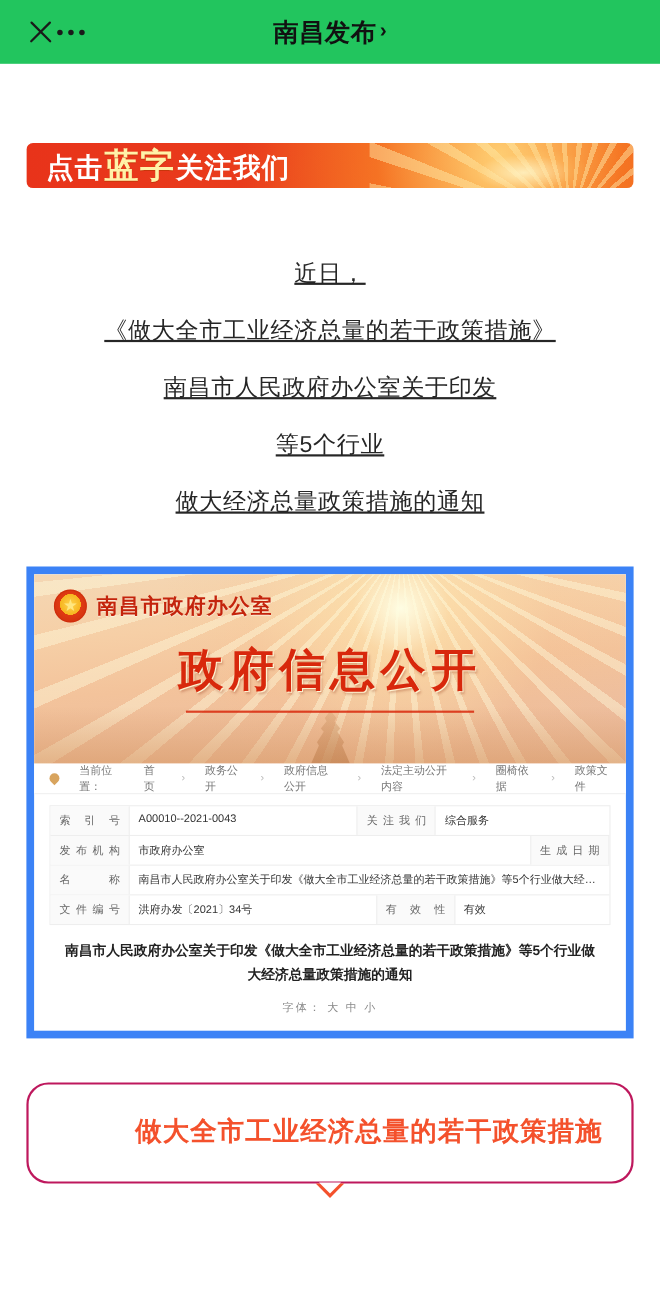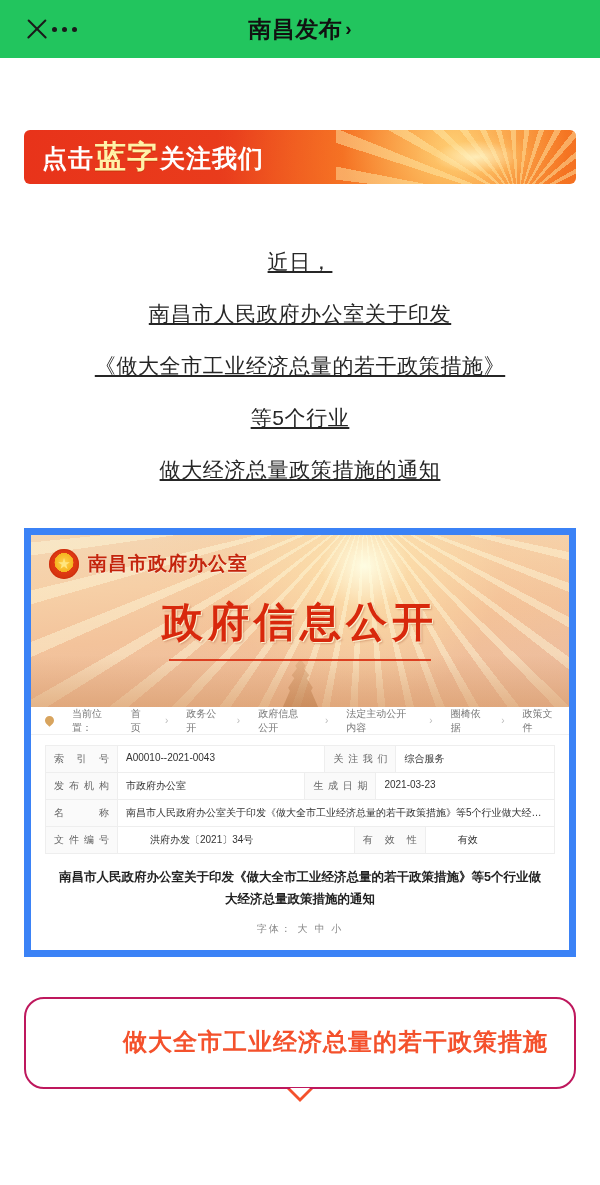--- a/index.html
+++ b/index.html
@@ -82,21 +82,21 @@
   }
 
   
   .article {
     padding: 0 24px;
   }
 
   
   .banner {
     margin-top: 72px;
-    height: 54px;
+    height: 41px;
     border-radius: 6px;
     position: relative;
     overflow: hidden;
     background:
       radial-gradient(circle at 78% 30%, rgba(255,210,120,0.95) 0%, rgba(255,160,50,0.35) 26%, rgba(255,120,40,0) 55%),
       linear-gradient(100deg, #e8331a 0%, #e93c1c 38%, #f05a1c 58%, #f47a1d 76%, #ef5a1a 100%);
     display: flex;
     align-items: center;
   }
   .banner .rays {
@@ -271,21 +271,21 @@
   .gov-table {
     margin: 10px 14px 0;
     border: 1px solid #eee;
     font-size: 10px;
     color: #444;
   }
   .gov-table .row {
     display: flex;
     border-bottom: 1px solid #eee;
   }
-  .gov-table .row:last-child { border-bottom: none; gap: 24px; }
+  .gov-table .row:last-child { border-bottom: none; }
   .gov-table .lbl {
     width: 72px;
     padding: 6px 8px;
     color: #666;
     background: #fafafa;
     text-align: justify;
     text-align-last: justify;
     flex: 0 0 auto;
     border-right: 1px solid #eee;
   }
@@ -376,22 +376,22 @@
   <div class="banner">
     <div class="rays"></div>
     <div class="glow"></div>
     <div class="banner-text">
       <span>点击</span><span class="hl">蓝字</span><span>关注我们</span>
     </div>
   </div>
 
   <div class="lead">
     <div>近日，</div>
+    <div>《做大全市工业经济总量的若干政策措施》</div>
     <div>南昌市人民政府办公室关于印发</div>
-    <div>《做大全市工业经济总量的若干政策措施》</div>
     <div>等5个行业</div>
     <div>做大经济总量政策措施的通知</div>
   </div>
 
   <div class="gov-card">
 
     <div class="gov-hero">
       <div class="sunrays"></div>
       <div class="skyline"></div>
       <div class="tower"></div>
@@ -425,21 +425,20 @@
       <div class="row">
         <div class="lbl">索引号</div>
         <div class="val">A00010--2021-0043</div>
         <div class="lbl mid-sep">关注我们</div>
         <div class="val">综合服务</div>
       </div>
       <div class="row">
         <div class="lbl">发布机构</div>
         <div class="val">市政府办公室</div>
         <div class="lbl mid-sep">生成日期</div>
-        <div class="val">2021-03-23</div>
       </div>
       <div class="row">
         <div class="lbl">名称</div>
         <div class="val wide">南昌市人民政府办公室关于印发《做大全市工业经济总量的若干政策措施》等5个行业做大经济总量政策措施的通知</div>
       </div>
       <div class="row">
         <div class="lbl">文件编号</div>
         <div class="val">洪府办发〔2021〕34号</div>
         <div class="lbl mid-sep">有效性</div>
         <div class="val">有效</div>

